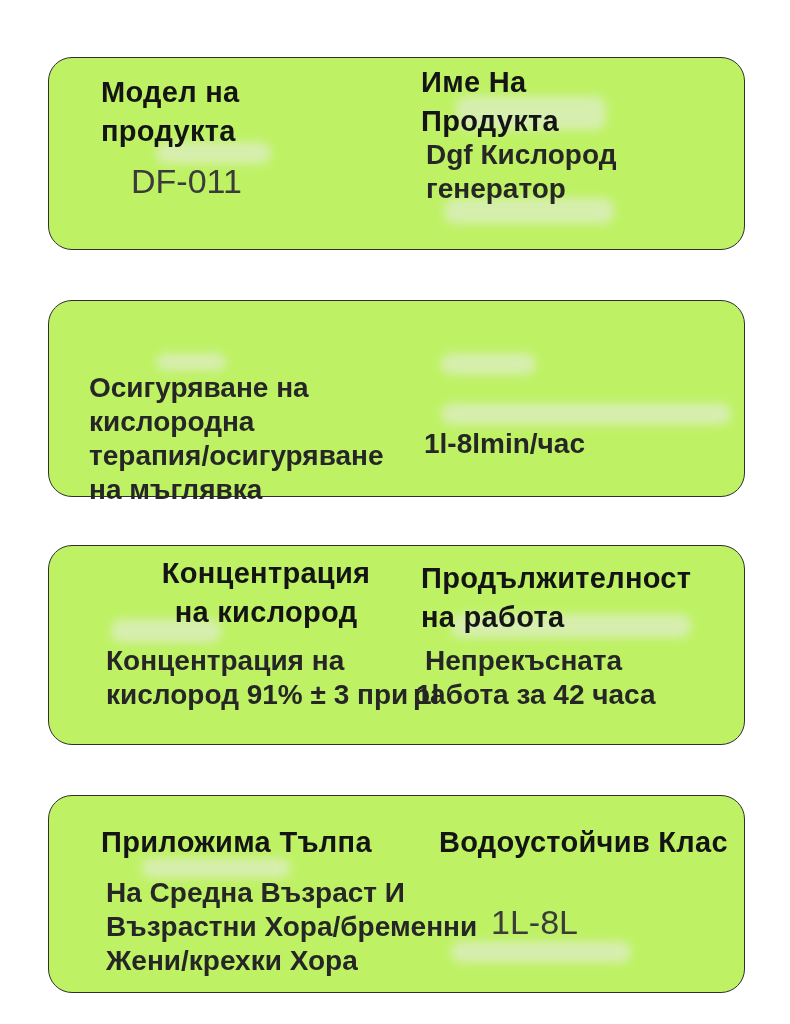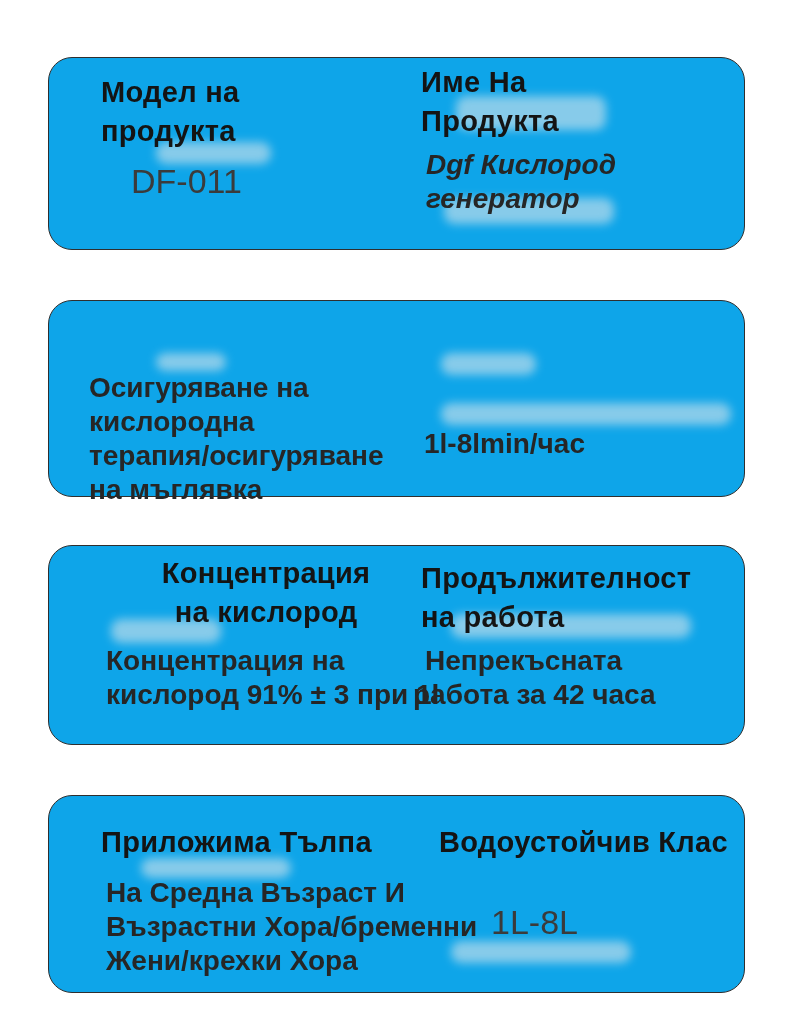--- a/index.html
+++ b/index.html
@@ -16,21 +16,21 @@
   }
   .page {
     position: absolute;
     inset: 0;
     background: #ffffff;
   }
   .card {
     position: absolute;
     left: 48px;
     width: 697px;
-    background: #0ea5e9;
+    background: #bef264;
     border: 1.3px solid #2f2f2f;
     border-radius: 24px;
     box-sizing: border-box;
   }
   .txt {
     position: absolute;
     white-space: pre-line;
     margin: 0;
   }
   .h {
@@ -71,21 +71,21 @@
 
   <section class="card" style="top:57px; height:193px;">
     <div class="smudge" style="left:107px; top:84px; width:115px; height:22px;"></div>
     <div class="smudge" style="left:407px; top:38px; width:150px; height:34px;"></div>
     <div class="smudge" style="left:395px; top:140px; width:170px; height:26px;"></div>
     <div class="txt h" style="left:52px; top:15px; width:300px;">Модел на
 продукта</div>
     <div class="txt v-light" style="left:82px; top:107px; width:250px;">DF-011</div>
     <div class="txt h" style="left:372px; top:5px; width:320px;">Име На
 Продукта</div>
-    <div class="txt v-bold" style="left:377px; top:90px; width:320px;font-style:italic;">Dgf Кислород
+    <div class="txt v-bold" style="left:377px; top:80px; width:320px;">Dgf Кислород
 генератор</div>
   </section>
 
   <section class="card" style="top:300px; height:197px;">
     <div class="smudge" style="left:392px; top:52px; width:95px; height:22px;"></div>
     <div class="smudge" style="left:392px; top:102px; width:290px; height:22px;"></div>
     <div class="smudge" style="left:107px; top:52px; width:70px; height:18px;"></div>
     <div class="txt v-bold" style="left:40px; top:70px; width:340px;">Осигуряване на
 кислородна
 терапия/осигуряване

